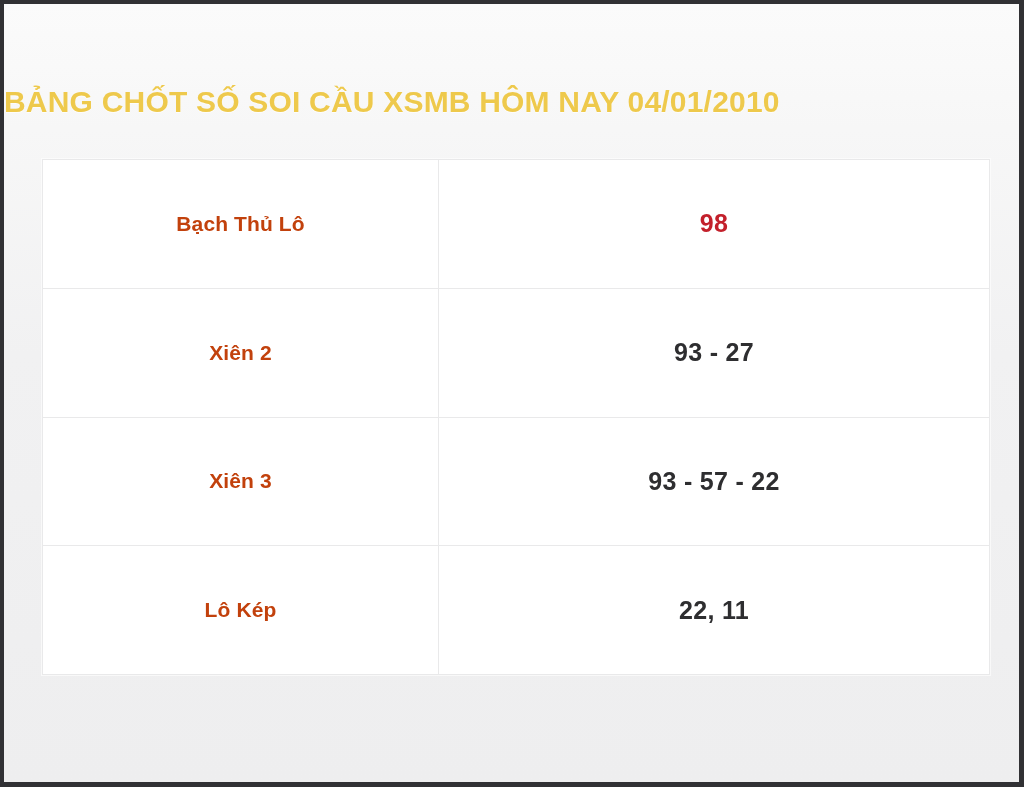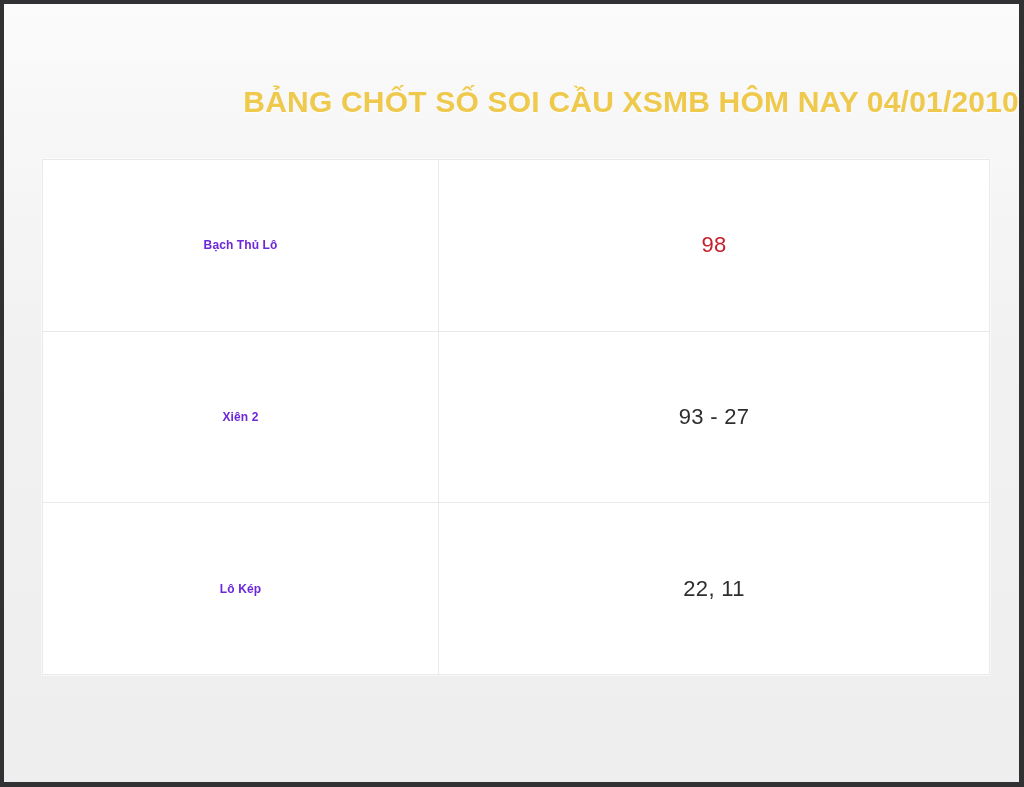--- a/index.html
+++ b/index.html
@@ -36,21 +36,21 @@
     background: linear-gradient(180deg, #fbfbfb 0%, #f7f7f7 16%, #f1f1f2 45%, #eeeeef 100%);
     display: flex;
     flex-direction: column;
     align-items: center;
   }
 
   .title {
     margin: 0;
     padding: 0;
     width: 100%;
-    text-align: right;
+    text-align: left;
     color: #eec94c;
     font-size: 30px;
     font-weight: bold;
     letter-spacing: 0.2px;
     line-height: 1;
     position: absolute;
     top: 83px;
     left: 0;
     white-space: nowrap;
     text-shadow: 0 1px 0 rgba(255,255,255,0.7);
@@ -77,29 +77,29 @@
   .result-table td {
     border: 1px solid #e9e9ea;
     padding: 0 8px;
     text-align: center;
     vertical-align: middle;
     background: #ffffff;
   }
 
   .col-label {
     width: 379px;
-    font-size: 12px;
+    font-size: 21px;
     font-weight: bold;
-    color: #6d28d9;
+    color: #c2410c;
     letter-spacing: 0.1px;
   }
 
   .col-value {
-    font-size: 22px;
-    font-weight: normal;
+    font-size: 25px;
+    font-weight: bold;
     color: #2e2e30;
     letter-spacing: 0.3px;
   }
 
   .col-value.highlight {
     color: #c3202b;
   }
 
   .footer {
     position: absolute;
@@ -127,20 +127,24 @@
           <td class="col-label">Bạch Thủ Lô</td>
           <td class="col-value highlight">98</td>
         </tr>
 
 
         <tr>
           <td class="col-label">Xiên 2</td>
           <td class="col-value">93 - 27</td>
         </tr>
 
+        <tr>
+          <td class="col-label">Xiên 3</td>
+          <td class="col-value">93 - 57 - 22</td>
+        </tr>
 
 
         <tr>
           <td class="col-label">Lô Kép</td>
           <td class="col-value">22, 11</td>
         </tr>
 
 
       </tbody>
     </table>

